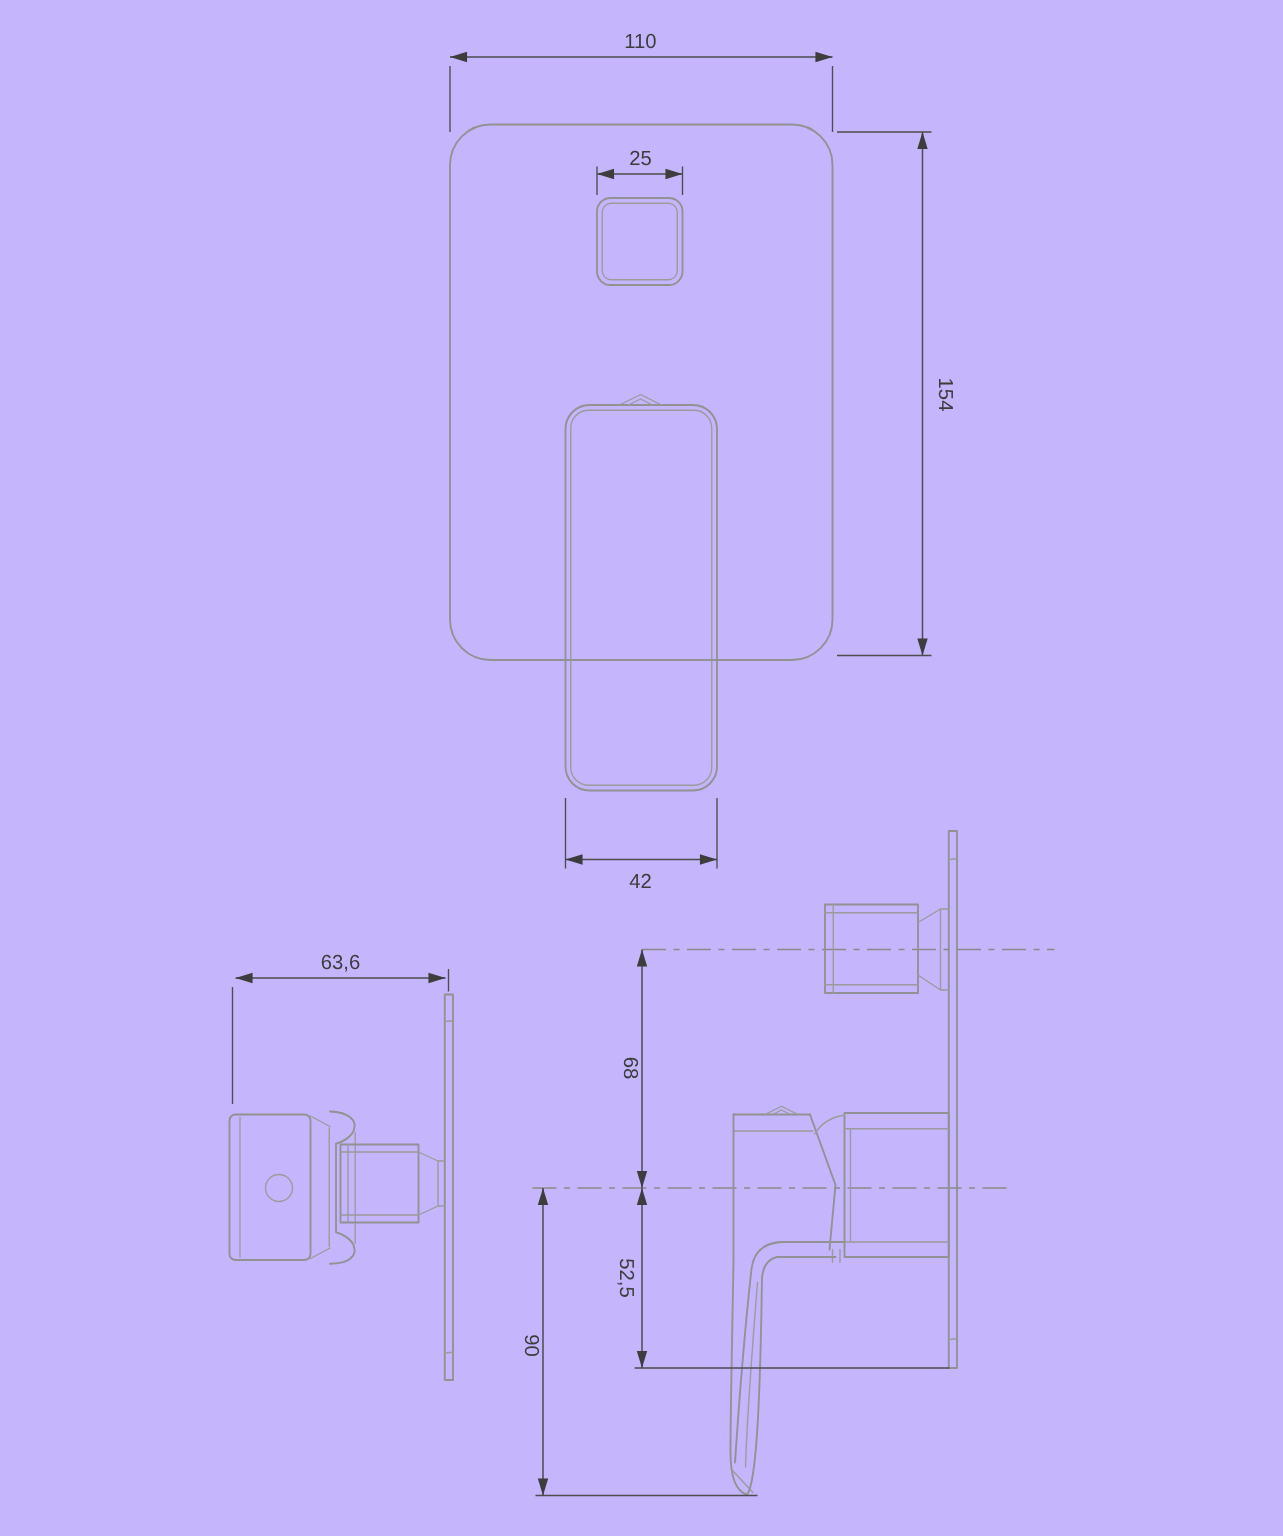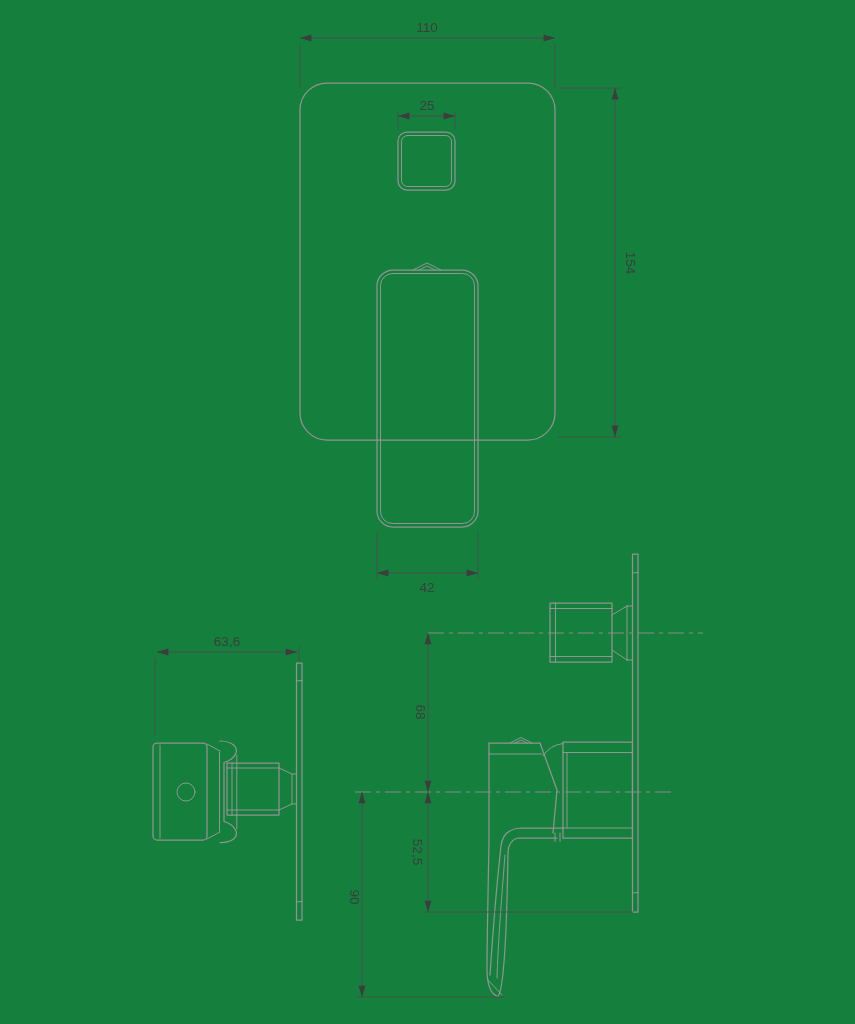--- a/index.html
+++ b/index.html
@@ -1,16 +1,16 @@
 <!DOCTYPE html>
 <html><head>
 <meta charset="utf-8">
 <style>
   html,body{margin:0;padding:0;background:#ffffff;}
-  .stage{position:relative;width:855px;height:1024px;background:#15803d;overflow:hidden;
+  .stage{position:relative;width:855px;height:1024px;background:#c4b5fd;overflow:hidden;
          font-family:"Liberation Sans", sans-serif;}
   svg{display:block;}
   .geo{fill:none;stroke:#929292;stroke-width:1.25;stroke-linecap:round;stroke-linejoin:round;}
   .geo2{fill:none;stroke:#9b9b9b;stroke-width:0.9;stroke-linecap:round;stroke-linejoin:round;}
   .dim{fill:none;stroke:#4d4d4d;stroke-width:1;}
   .ext{fill:none;stroke:#4d4d4d;stroke-width:0.9;}
   .cline{fill:none;stroke:#8a8a8a;stroke-width:1;stroke-dasharray:16 5 4 5;}
   .dimtext{fill:#3d3d3d;font-size:13.5px;font-family:"Liberation Sans",sans-serif;}
 </style>
 </head>

